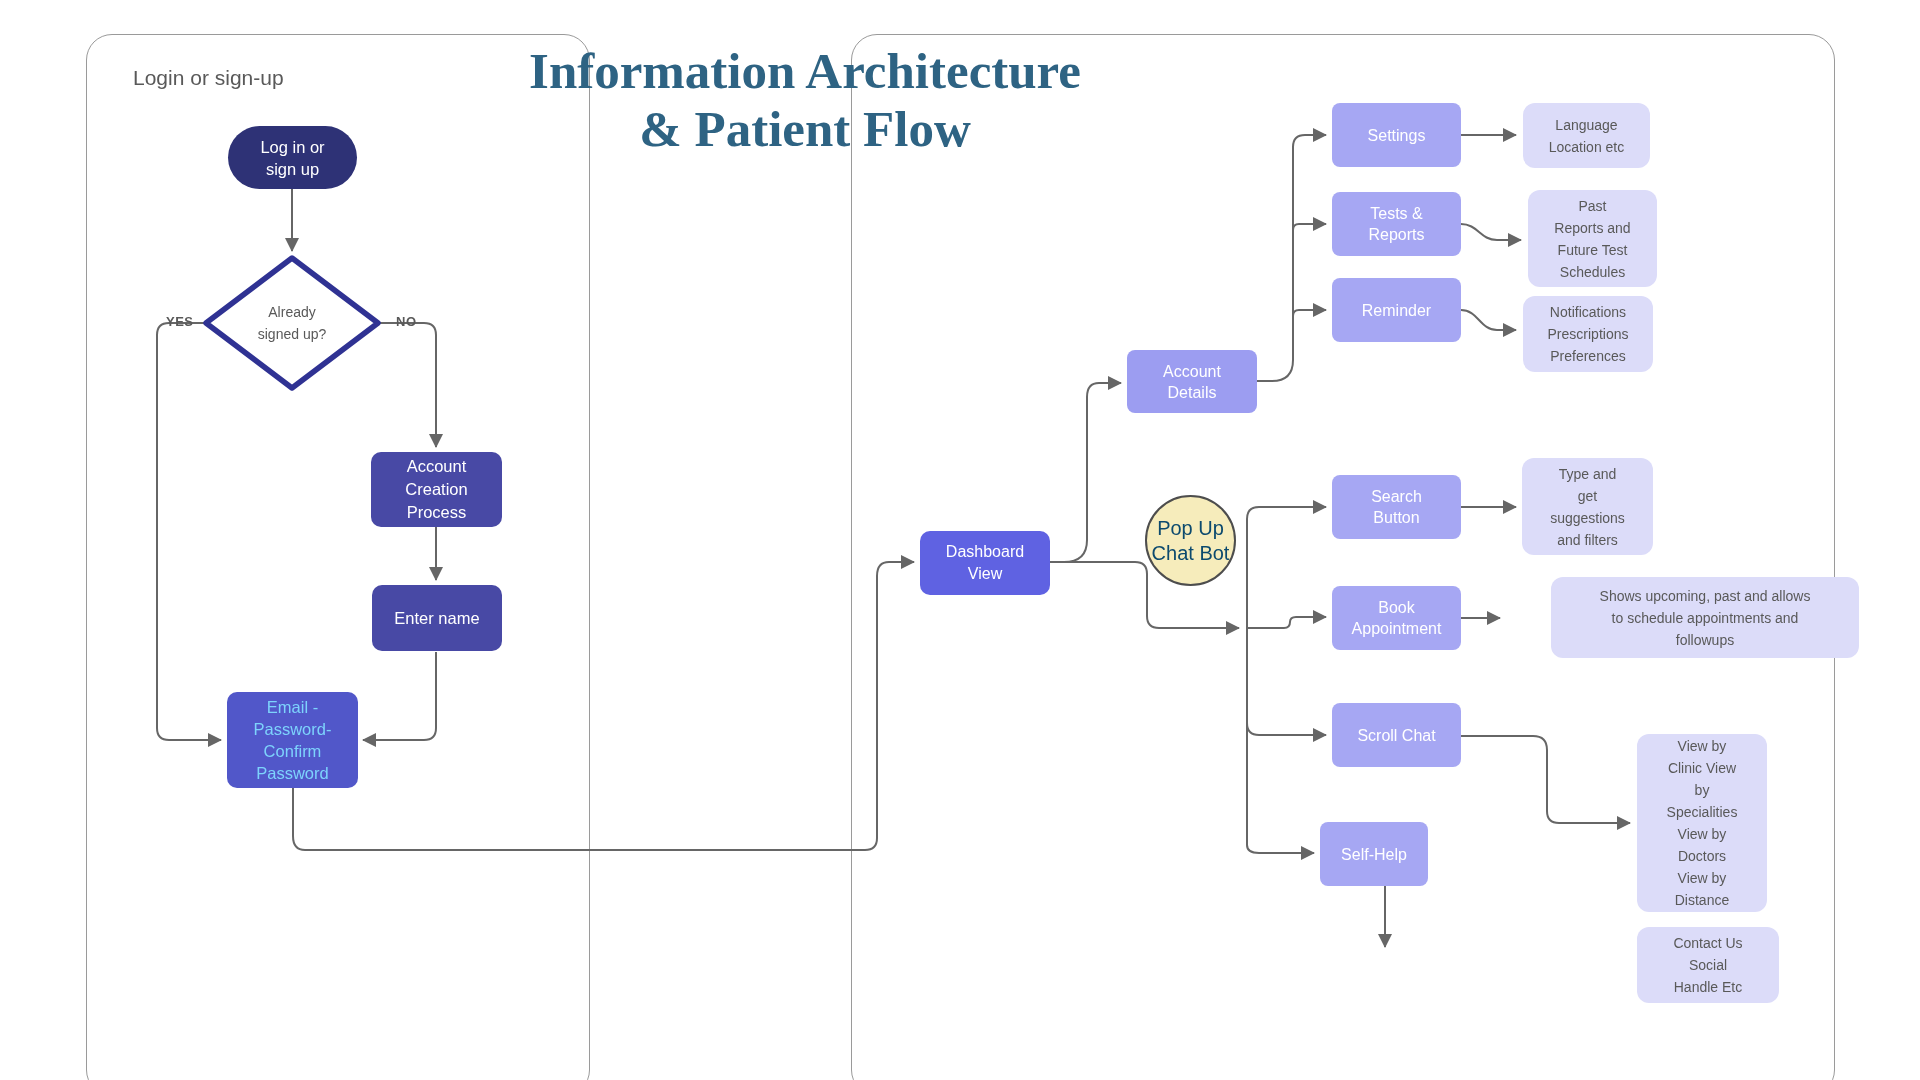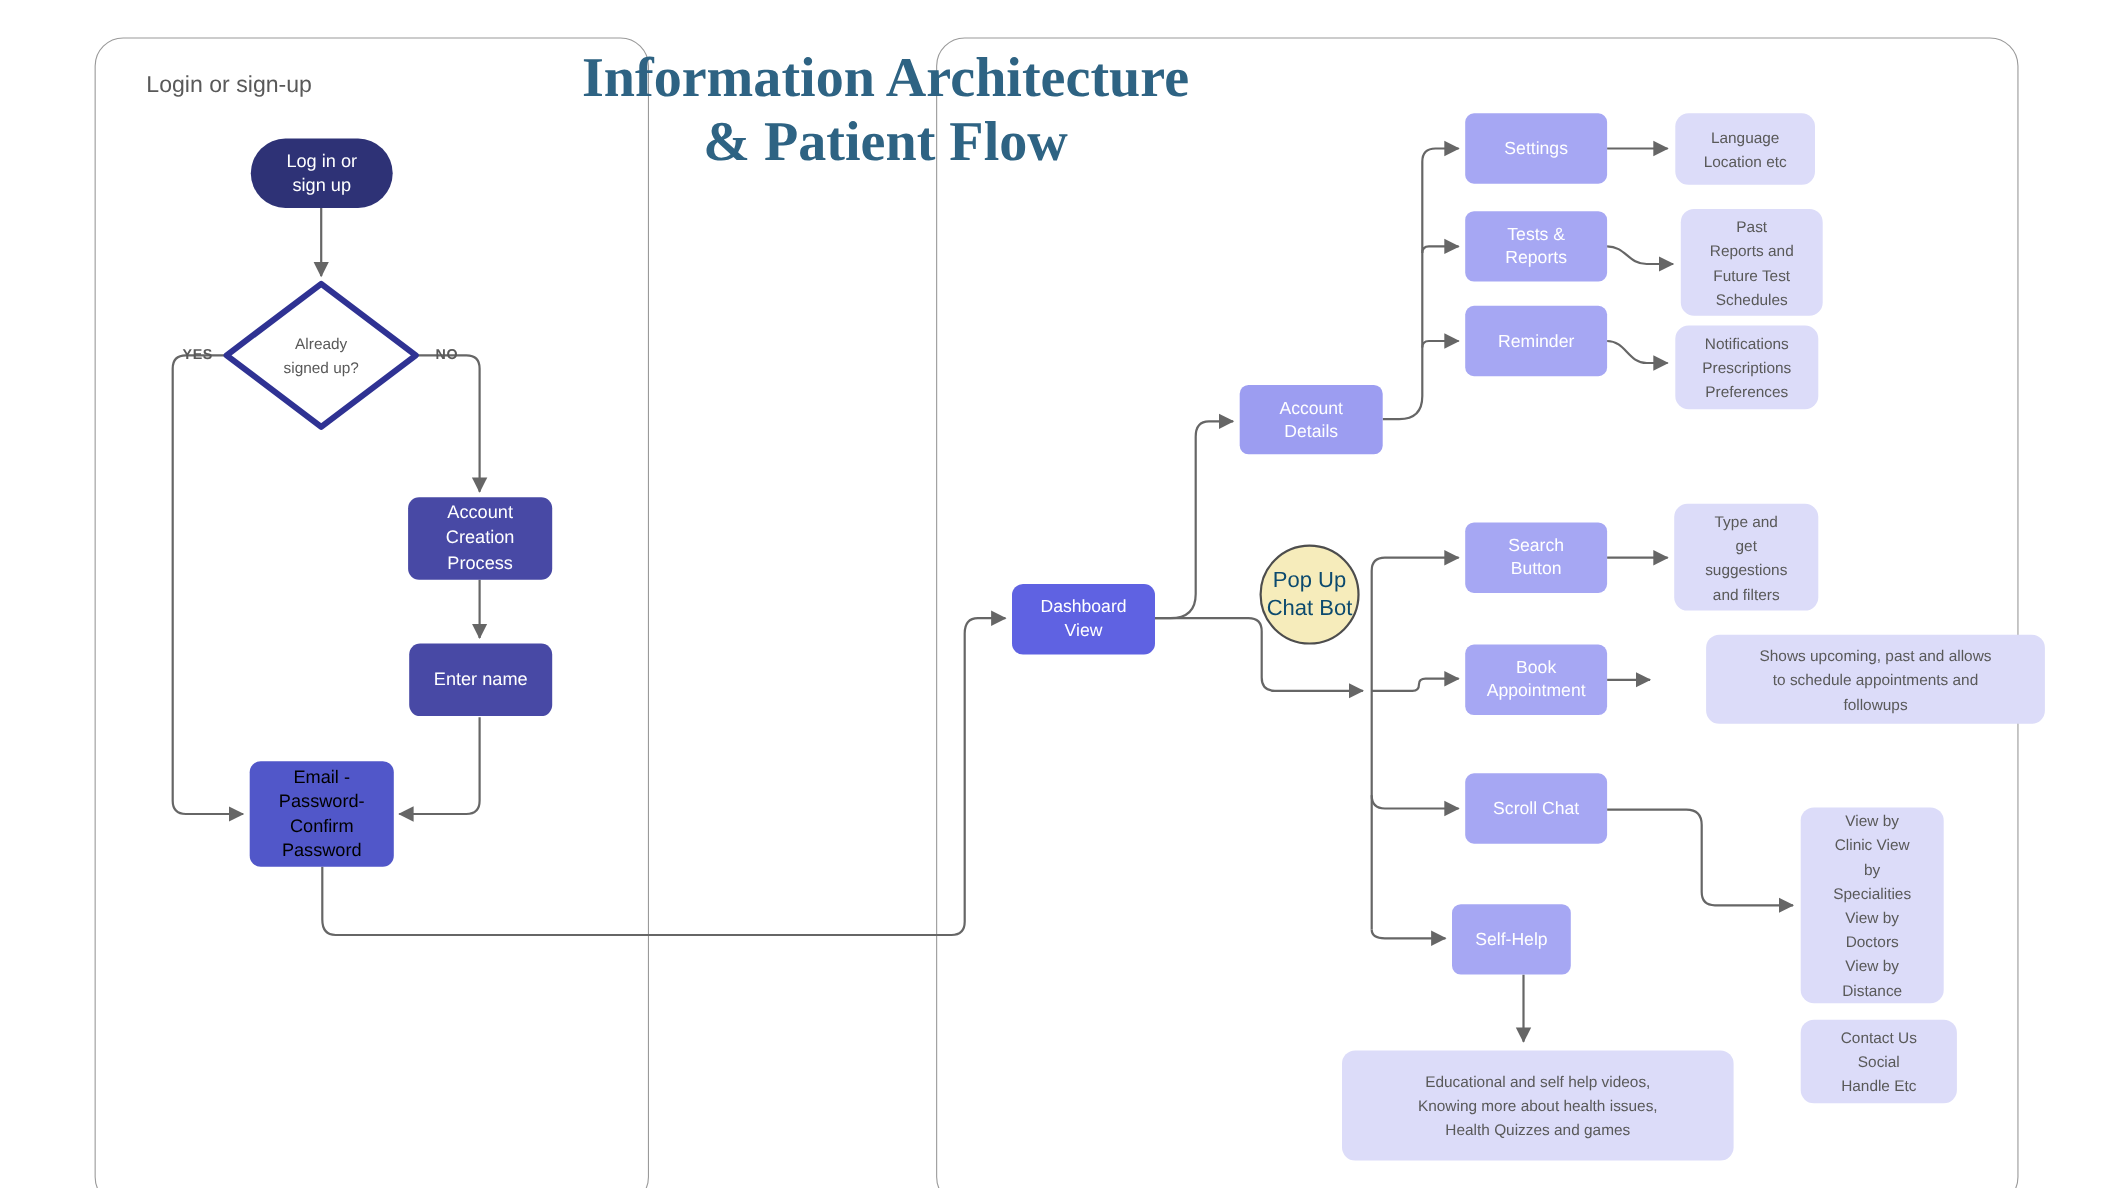--- a/index.html
+++ b/index.html
@@ -8,21 +8,21 @@
   .panel{position:absolute;border:1.5px solid #9a9a9a;border-radius:26px;background:transparent;}
   .panel-label{position:absolute;color:#595959;font-size:21px;}
   .title{position:absolute;left:500px;top:42px;width:610px;text-align:center;
          font-family:"Liberation Serif",serif;font-weight:bold;font-size:51px;line-height:58px;
          color:#2e6383;}
   svg.wires{position:absolute;left:0;top:0;pointer-events:none;}
   .node{position:absolute;display:flex;align-items:center;justify-content:center;text-align:center;
         white-space:pre-line;box-sizing:border-box;}
   .navy{background:#2e3276;color:#fff;border-radius:32px;font-size:16.5px;line-height:22px;}
   .indigo{background:#4849a5;color:#fff;border-radius:10px;font-size:16.5px;line-height:23px;}
-  .violet{background:#5157c9;color:#000000;border-radius:10px;font-size:16.5px;line-height:22px;}
+  .violet{background:#5157c9;color:#7dd3fc;border-radius:10px;font-size:16.5px;line-height:22px;}
   .blue{background:#5f62e2;color:#fff;border-radius:10px;font-size:16px;line-height:22px;}
   .peri{background:#a6a7f3;color:#fff;border-radius:8px;font-size:16px;line-height:21px;}
   .peri2{background:#9c9df1;color:#fff;border-radius:8px;font-size:16px;line-height:21px;}
   .lav{background:#dcdcf9;color:#595959;border-radius:12px;font-size:14px;line-height:22px;}
   .decision-text{position:absolute;color:#595959;font-size:14px;line-height:22px;
         text-align:center;white-space:pre-line;}
   .yesno{position:absolute;color:#595959;font-size:13px;font-weight:bold;letter-spacing:.5px;}
   .chatbot{position:absolute;background:#f6ecbb;border:2px solid:#4d4d4d;border:2px solid #4d4d4d;
         border-radius:50%;display:flex;align-items:center;justify-content:center;
         color:#0c4a6e;font-size:20px;line-height:25px;text-align:center;white-space:pre-line;}
@@ -134,17 +134,14 @@
 Clinic View
 by
 Specialities
 View by
 Doctors
 View by
 Distance</div>
   <div class="node lav" style="left:1637px;top:927px;width:142px;height:76px;">Contact Us
 Social
 Handle Etc</div>
-  <div class="node lav" style="left:1220px;top:955px;width:356px;height:100px;">Educational and self help videos,
-Knowing more about health issues,
-Health Quizzes and games</div>
 
 </div>
 
 </body></html>

